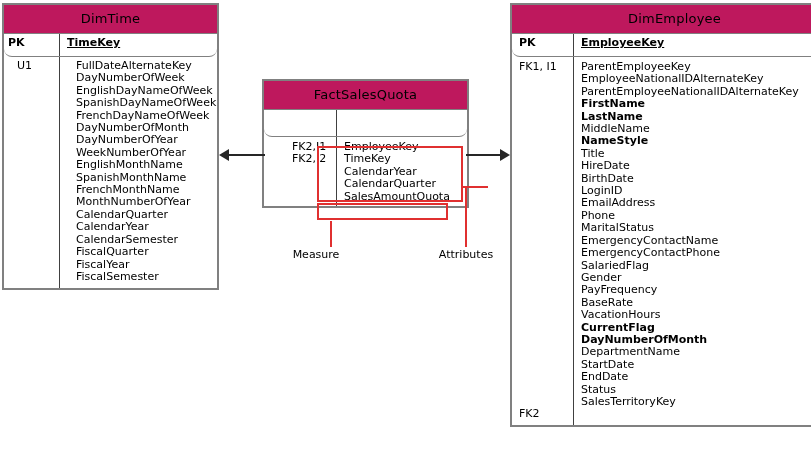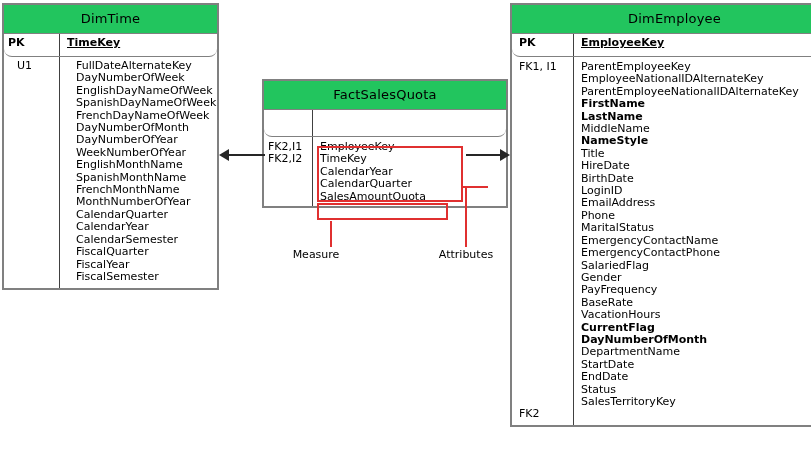--- a/index.html
+++ b/index.html
@@ -19,21 +19,21 @@
   
   .entity {
     position: absolute;
     box-sizing: border-box;
     background: #ffffff;
     border: 1px solid #808080;
     box-shadow: 0 0 0 1px #808080;
   }
   .entity-title {
     box-sizing: border-box;
-    background: #22c55e;
+    background: #be185d;
     border-bottom: 1px solid #808080;
     text-align: center;
     font-size: 13px;
     line-height: 1;
     padding: 7px 0 8px 0;
     letter-spacing: 0.2px;
   }
   .entity-body {
     display: flex;
   }
@@ -81,23 +81,23 @@
     width: 327px;
   }
   #dim-employee .col-key { width: 62px; }
   #dim-employee .pk-row-wrap { height: 19px; padding-top: 3px; }
   #dim-employee .attr-list  { padding-top: 4px; padding-bottom: 4px; }
 
   
   #fact-sales-quota {
     left: 263px;
     top: 80px;
-    width: 244px;
-  }
-  #fact-sales-quota .col-key { width: 49px; }
+    width: 205px;
+  }
+  #fact-sales-quota .col-key { width: 49px; margin-left: 24px; }
   #fact-sales-quota .pk-row-wrap { height: 26px; }
   #fact-sales-quota .attr-list { padding-top: 4px; padding-bottom: 3px; }
 
   
   .red-box {
     position: absolute;
     border: 2px solid #e03030;
     box-sizing: border-box;
     pointer-events: none;
   }

